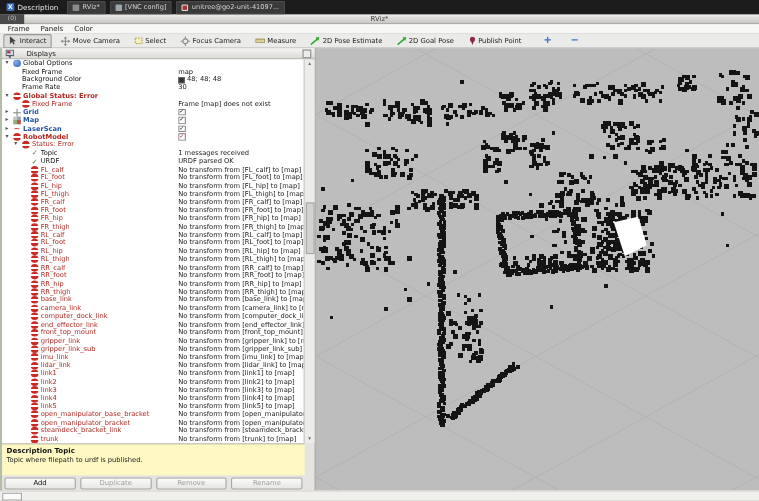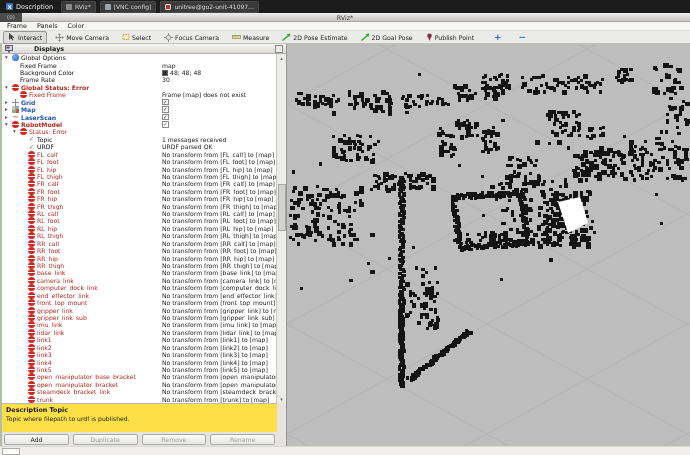--- a/index.html
+++ b/index.html
@@ -36,22 +36,22 @@
   .tool.active{background:#dcdcda;border-color:#98989a}
   .tool-ico{display:flex;align-items:center}
   .tool-plus{color:#2a6fd4;font-weight:bold;font-size:9px;margin-left:12px;line-height:10px}
   .tool-minus{color:#2a6fd4;font-weight:bold;font-size:9px;margin-left:14px;line-height:10px}
   
   .edge{position:absolute;left:0;top:44px;width:2px;height:402px;background:#b2bfa6}
   .panel{position:absolute;left:2px;top:44px;width:285px;height:402px;background:#e6e4e0;
          border-right:1px solid #96968e;box-sizing:border-box}
   .panel-header{position:absolute;top:0;left:0;right:0;height:10px;
                 background:linear-gradient(#f4f4f2,#dcdad6);border-bottom:1px solid #b0b0ae;
-                display:flex;align-items:center;gap:21px;padding:0 3px;
-                font-size:6.4px;font-weight:bold;color:#1a1a1a;box-sizing:border-box}
+                display:flex;align-items:center;gap:11px;padding:0 3px;
+                font-size:6.4px;font-weight:normal;color:#1a1a1a;box-sizing:border-box}
   .float-btn{margin-left:auto;width:6px;height:6px;border:1px solid #8a8a8a;background:#ececea}
   .tree{position:absolute;top:10px;left:0;width:275px;height:349px;background:#fff;overflow:hidden}
   .trow{display:flex;align-items:center;height:7.43px;font-size:6.1px;position:relative;box-sizing:border-box}
   .arrow{width:7px;flex:none;font-size:5.5px;color:#555;line-height:7px}
   .ticon{width:7px;height:7px;flex:none;margin-right:2px;display:flex;align-items:center;
          justify-content:center;box-sizing:border-box}
   .tname{white-space:nowrap;overflow:hidden;line-height:7px}
   .tval{position:absolute;left:160px;width:115px;display:flex;align-items:center;gap:2px;
         white-space:nowrap;overflow:hidden;color:#222;line-height:7px}
   .s-cat{color:#111}.s-prop{color:#111}
@@ -66,21 +66,21 @@
   .i-laser{color:#c23a2a;font-weight:bold;font-size:7px}
   .i-check{color:#5f7f3f;font-weight:bold;font-size:6.5px}
   .cbx{width:6.5px;height:6.5px;border:1px solid #8a8a8a;background:#fff;font-size:5.5px;
        line-height:5.5px;text-align:center;color:#222;box-sizing:border-box}
   .cbx.red{color:#b03030}
   .swatch{width:6px;height:6px;background:#303030;border:1px solid #666;box-sizing:border-box}
   .vscroll{position:absolute;right:0;top:10px;width:10px;height:349px;background:#ececea;
            border-left:1px solid #c8c8c6;box-sizing:border-box}
   .varrow{position:absolute;left:0;width:9px;height:8px;font-size:5px;color:#666;text-align:center;line-height:8px}
   .vthumb{position:absolute;left:1px;width:6px;top:130px;height:45px;background:#d2d2d0;border:1px solid #a6a6a4}
-  .desc{position:absolute;left:0;top:359px;width:275px;height:29px;background:#fde047;
+  .desc{position:absolute;left:0;top:359px;width:275px;height:29px;background:#fef9c3;
         border-top:1px solid #b8b8b6;padding:2px 4px;box-sizing:border-box}
   .desc-title{font-size:6.4px;font-weight:bold;color:#111}
   .desc-body{font-size:6.1px;color:#222;margin-top:1px}
   .btnrow{position:absolute;left:0;top:390px;width:275px;height:12px;display:flex;gap:4px;
           padding:0 2px;box-sizing:border-box}
   .pbtn{flex:1;font-size:6.2px;border:1px solid #a8a8a6;background:linear-gradient(#fbfbfa,#e6e6e4);
         border-radius:2px;color:#111;height:11px;padding:0;font-family:inherit}
   .pbtn:disabled{color:#9e9e9c}
   
   .viewport{position:absolute;left:287px;top:44px;width:403px;height:402px;background:#bdbdbd;overflow:hidden}

